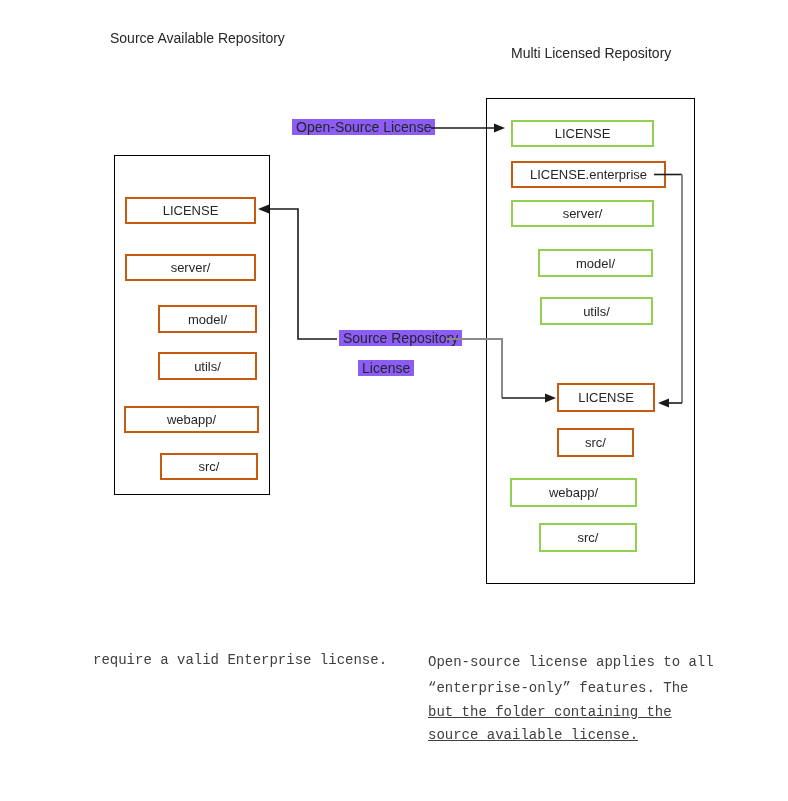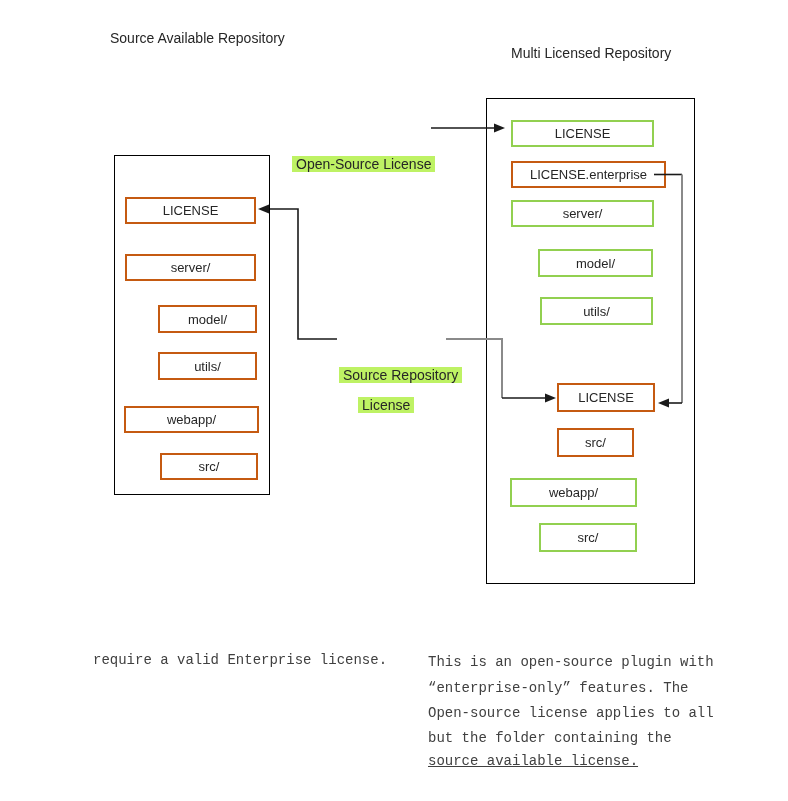--- a/index.html
+++ b/index.html
@@ -34,23 +34,22 @@
     white-space: nowrap;
     box-sizing: border-box;
   }
   .v-orange { border: 2px solid var(--orange, #C55A11); }
   .v-green  { border: 2px solid var(--green, #92D050); }
   .mid-label {
     position: absolute;
     font-size: 14px;
     color: #262626;
     white-space: nowrap;
-    background: #bef264;
+    background: #8b5cf6;
     padding: 0 4px;
-    margin-top: 37px;
   }
   .caption {
     position: absolute;
     font-family: "Liberation Mono", monospace;
     font-size: 14px;
     color: #404040;
   }
   .cap-line { height: 25.5px; line-height: 25.5px; white-space: nowrap; }
   svg.wires { position: absolute; left: 0; top: 0; pointer-events: none; }
 </style>
@@ -103,20 +102,19 @@
     <path d="M682,174.5 V403" style="stroke:var(--line-gray,#8a8a8a); stroke-width:2; fill:none;"></path>
     <path d="M682,403 H669" style="stroke:var(--line-black,#1a1a1a); stroke-width:1.6; fill:none;"></path>
     <polygon points="658,403 669,398.5 669,407.5" style="fill:var(--line-black,#1a1a1a);"></polygon>
   </svg>
 
   <div class="caption" style="left:93px; top:648px; width:310px;">
     <div class="cap-line">require a valid Enterprise license.</div>
   </div>
 
   <div class="caption" style="left:428px; top:650px; width:300px;">
-    <div class="cap-line">This is an open-source plugin with</div>
+    <div class="cap-line">Open-source license applies to all</div>
     <div class="cap-line">“enterprise-only” features. The</div>
-    <div class="cap-line">Open-source license applies to all</div>
-    <div class="cap-line" style="height:23px; line-height:23px;">but the folder containing the</div>
+    <div class="cap-line" style="height:23px; line-height:23px;text-decoration:underline;">but the folder containing the</div>
     <div class="cap-line" style="height:23px; line-height:23px;text-decoration:underline;">source available license.</div>
   </div>
 
 </div>
 
 </body></html>

